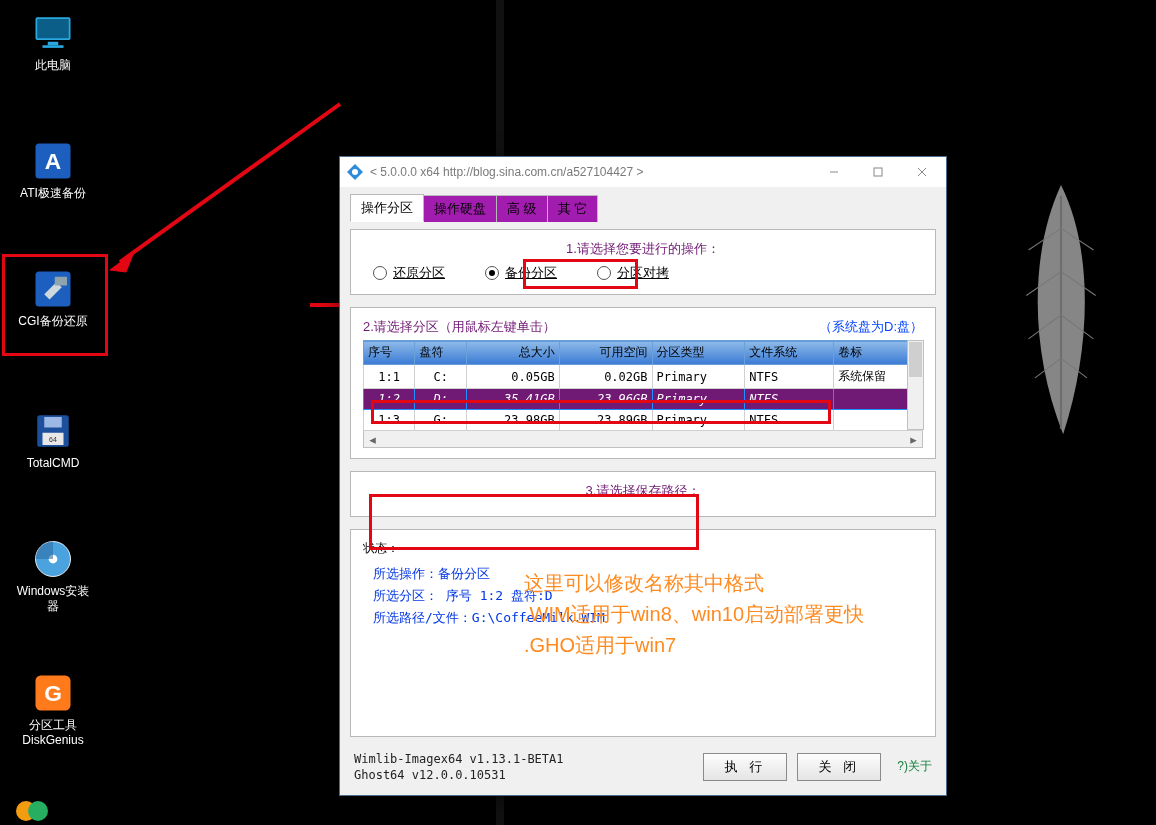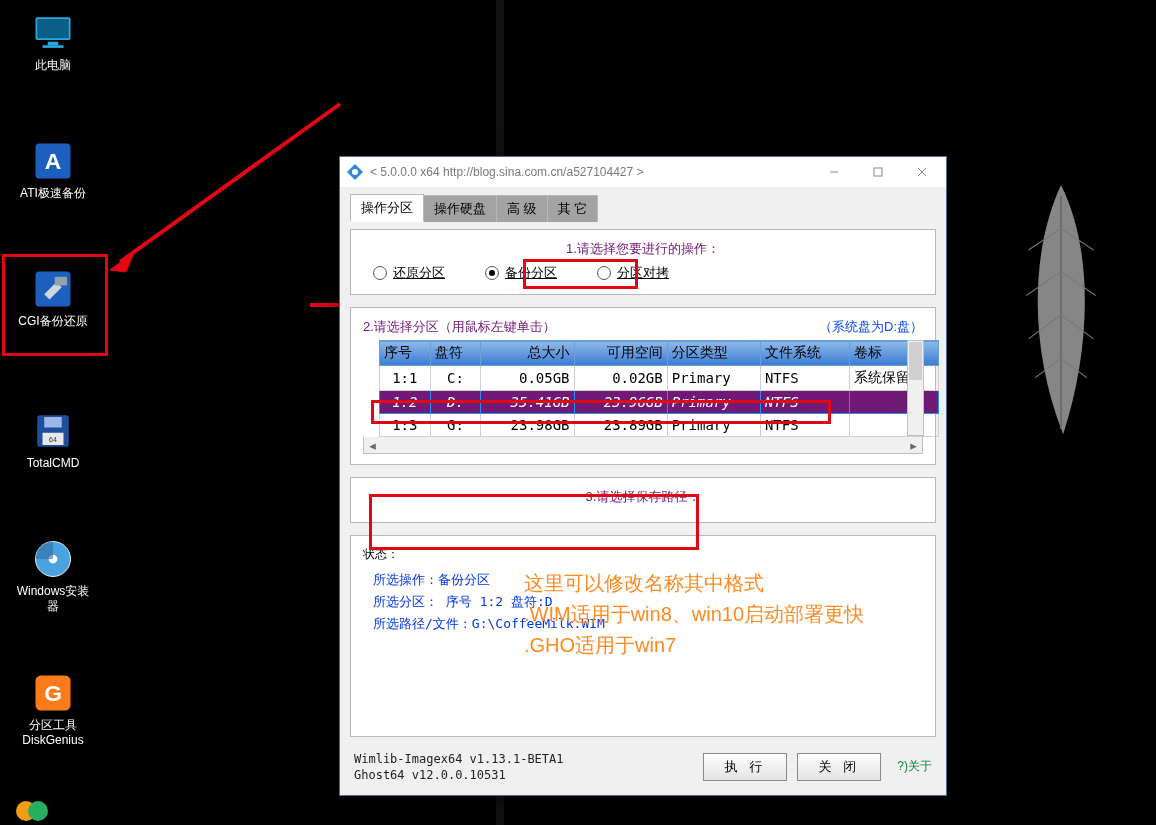--- a/index.html
+++ b/index.html
@@ -44,41 +44,41 @@
   .titlebar .title { flex:1 1 auto; white-space:nowrap; overflow:hidden; text-overflow:ellipsis;}
   .winbtn { width:44px; height:30px; display:flex; align-items:center; justify-content:center; color:#888;}
 
   .win-body { flex:1 1 auto; padding:8px 10px 8px 10px; background:#f0f0f0; display:flex; flex-direction:column; gap:6px;}
 
   
   .tabs { display:flex; align-items:flex-end; height:26px; margin-bottom:2px;}
   .tab {
     padding:4px 10px; font-size:13px; color:#000;
     border:1px solid #b8b8b8; border-bottom:none;
-    background:#a3a3a3; margin-right:-1px;
+    background:#a21caf; margin-right:-1px;
     position:relative; top:1px;
   }
   .tab.active { background:#fff; border-bottom:1px solid #fff; z-index:1;}
 
   .panel { background:#fff; border:1px solid #b8b8b8; padding:10px 12px; }
   .panel + .panel { margin-top:6px; }
 
   .section-label { font-size:13px; color:#701a75; margin-bottom:6px;text-align:center;}
 
   
   .radio-row { display:flex; gap:40px; padding-left:10px; padding-bottom:2px;}
   .radio { display:flex; align-items:center; gap:6px; font-size:13px;text-decoration:underline;}
   .radio .dot {
     width:14px; height:14px; border:1px solid #555; border-radius:50%;
     display:inline-flex; align-items:center; justify-content:center; background:#fff;
   }
   .radio.selected .dot::after { content:""; width:6px; height:6px; border-radius:50%; background:#000;}
 
   
-  .part-table { width:100%; border:1px solid #828282; border-collapse:collapse; font-size:14px;margin-left:16px;}
+  .part-table { width:100%; border:1px solid #828282; border-collapse:collapse; font-size:12px;}
   .part-table th {
     background:linear-gradient(#8fbae8,#3a7bd5);
     color:#000; font-weight:normal;
     border:1px solid #6aa0d8; padding:3px 4px; text-align:left; font-family:"SimSun",monospace;
   }
   .part-table td {
     border:1px solid #d0d0d0; padding:3px 4px;
     font-family:"SimSun","Consolas",monospace; white-space:nowrap;
   }
   .part-table td.num { text-align:right; }

